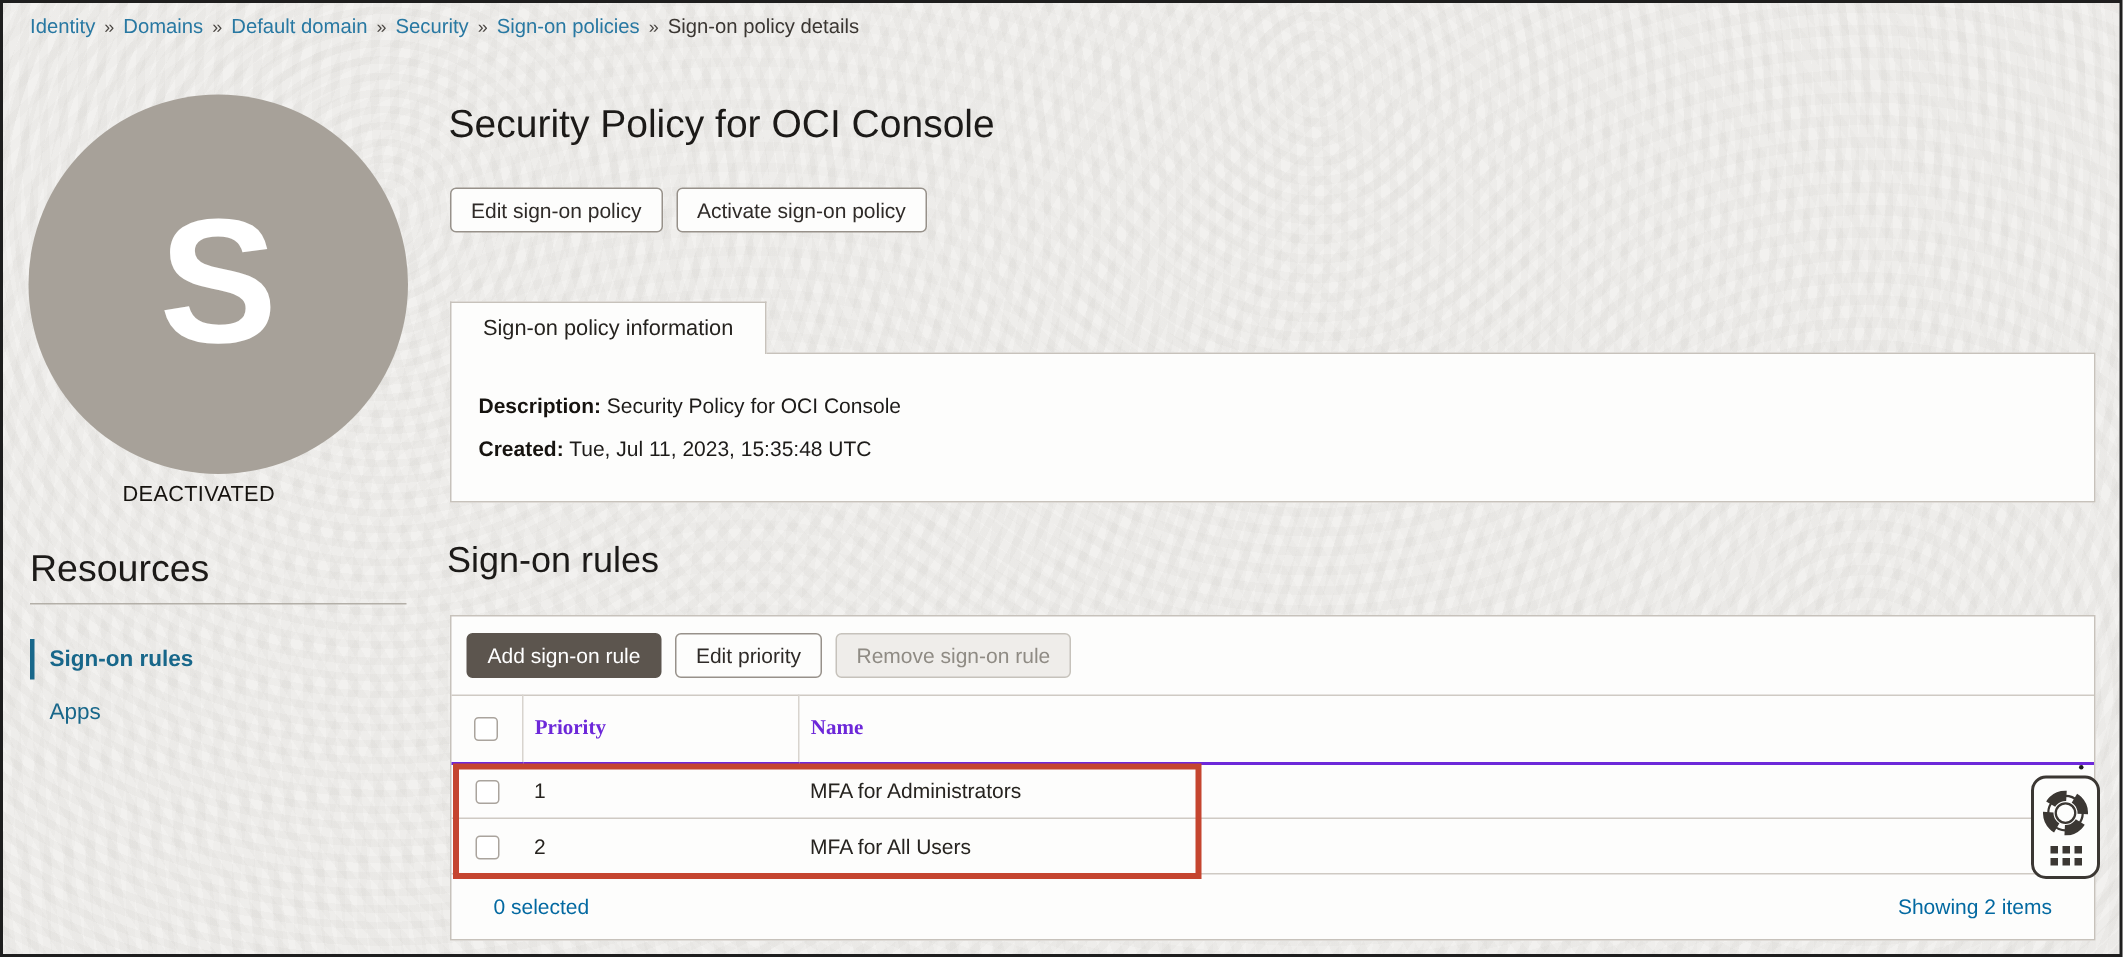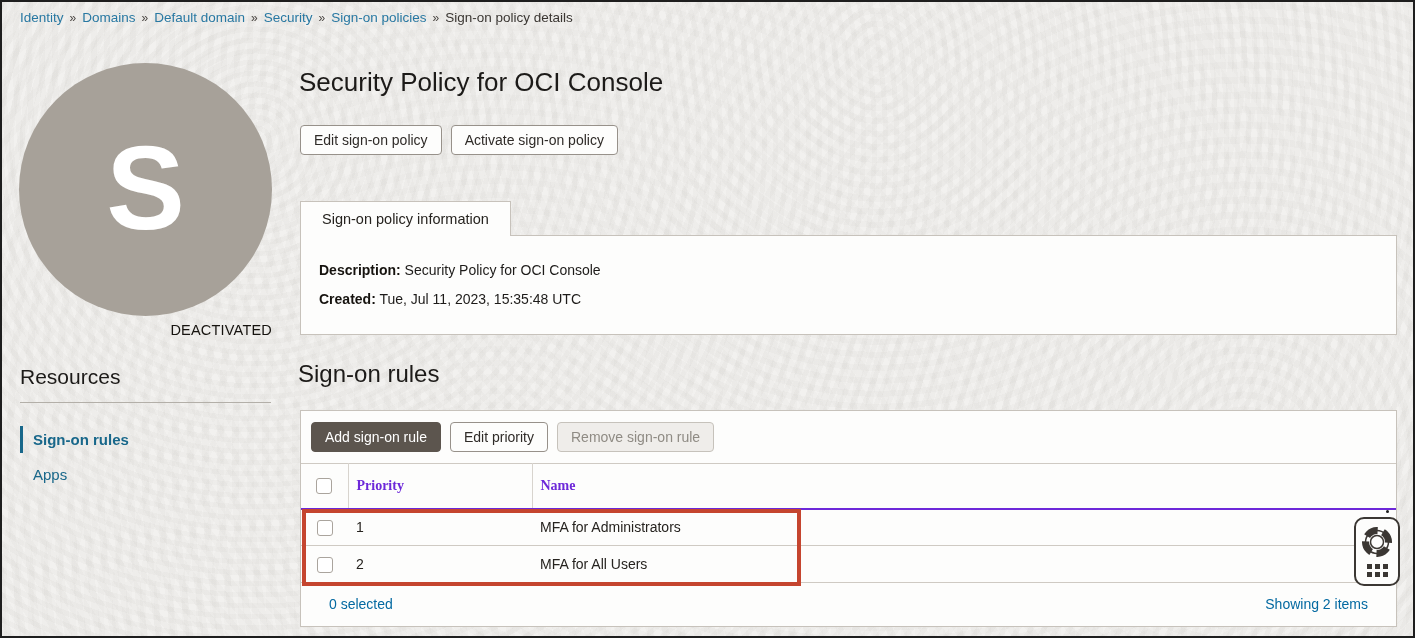--- a/index.html
+++ b/index.html
@@ -20,21 +20,21 @@
   
   .breadcrumb { position:absolute; left:18px; top:8px; font-size:13.5px; }
   .breadcrumb a { color:#2878a2; text-decoration:none; cursor:pointer; }
   .breadcrumb .sep { color:#4a4642; margin:0 6px; font-size:12px; }
   .breadcrumb .current { color:#3a3632; }
 
   
   .avatar { position:absolute; left:17px; top:61px; width:253px; height:253px;
     border-radius:50%; background:#a7a199; display:flex; align-items:center; justify-content:center; }
   .avatar .letter { color:#ffffff; font-size:118px; font-weight:bold; line-height:1; transform:translateY(-2px); }
-  .status-label { position:absolute; left:17px; top:320px; width:253px; text-align:right;
+  .status-label { position:absolute; left:4px; top:320px; width:253px; text-align:center;
     font-size:14.5px; color:#16130f; letter-spacing:0.2px; }
 
   
   .page-title { position:absolute; left:297px; top:65px; font-size:26px; font-weight:400; color:#1c1a18; }
   .action-row { position:absolute; left:298px; top:123px; display:flex; gap:9px; }
   .btn { height:30px; padding:0 13px; font-size:14px; line-height:28px; border-radius:4px;
     border:1px solid #97918a; background:#fdfdfc; color:#2f2b28; cursor:pointer;
     font-family:inherit; white-space:nowrap; }
   .btn.danger { background:#d2422b; border-color:#c23d28; color:#ffffff; }
   .btn.dark { background:#5c554e; border-color:#5c554e; color:#ffffff; }
@@ -43,21 +43,21 @@
   
   .info-tab { position:absolute; left:298px; top:199px; height:35px; z-index:2;
     background:#fdfdfc; border:1px solid #c7c2bb; border-bottom:none;
     font-size:14.5px; line-height:34px; padding:0 21px; color:#26231f; cursor:default; }
   .info-panel { position:absolute; left:298px; top:233px; width:1097px; height:100px;
     background:#fdfdfc; border:1px solid #c7c2bb; padding:26px 0 0 18px; font-size:14px; }
   .info-panel .row { margin-bottom:13px; }
   .info-panel b { font-weight:bold; color:#16130f; }
 
   
-  .resources-heading { position:absolute; left:18px; top:363px; font-size:21px; font-weight:400; color:#1c1a18; }
+  .resources-heading { position:absolute; left:18px; top:363px; font-size:25px; font-weight:400; color:#1c1a18; }
   .resources-divider { position:absolute; left:18px; top:400px; width:251px; height:0; border-top:1px solid #b3afa8; }
   .nav-item { position:absolute; left:18px; font-size:15px; color:#18678a; cursor:pointer; }
   .nav-item.selected { top:424px; font-weight:bold; border-left:3px solid #18678a; padding:5px 0 5px 10px; }
   .nav-item.plain { top:464px; padding-left:13px; }
 
   
   .rules-heading { position:absolute; left:296px; top:358px; font-size:24px; font-weight:400; color:#1c1a18; }
   .rules-panel { position:absolute; left:298px; top:408px; width:1097px; height:217px;
     background:#fdfdfc; border:1px solid #c7c2bb; }
   .rules-toolbar { display:flex; gap:9px; padding:11px 10px; }

